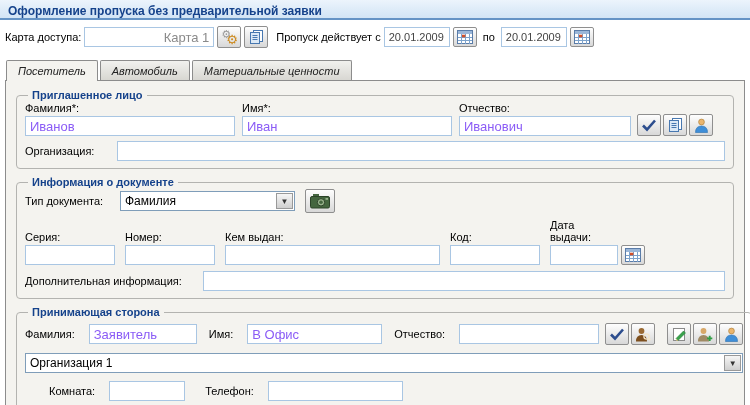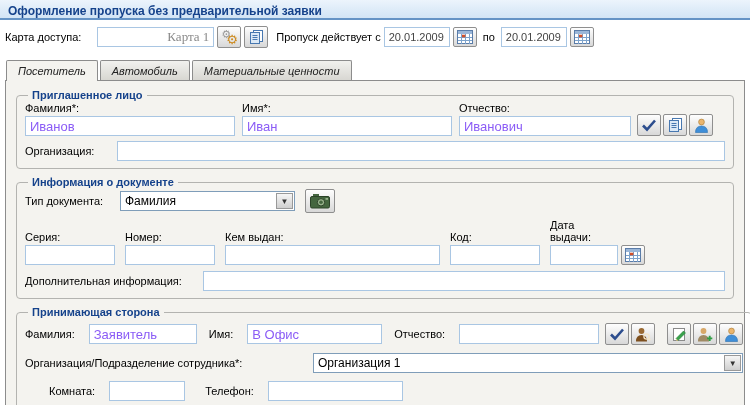--- a/index.html
+++ b/index.html
@@ -30,21 +30,21 @@
   .lbl { font-size: 11px; color: #000; white-space: nowrap; }
   input.txt {
     height: 20px;
     border: 1px solid #a9c6e3;
     background: #fff;
     font-family: "Liberation Sans", sans-serif;
     font-size: 13px;
     color: #8b5cf6;
     padding: 0 4px;
   }
-  input.card-input { width: 117px; text-align: right; color: #8a8a8a; margin-left: 13px; font-family: Liberation Serif, serif; }
+  input.card-input { width: 130px; text-align: right; color: #8a8a8a; margin-left: 0; }
   input.date-input { width: 66px; font-size: 11px; color: #444; text-align: left; }
 
   .icon-btn {
     height: 22px; min-width: 24px;
     border: 1px solid #8f8f8f;
     border-radius: 2px;
     background: linear-gradient(#fefefe, #d8d8d8);
     display: inline-flex; align-items: center; justify-content: center;
     cursor: pointer;
     padding: 0 2px;
@@ -358,21 +358,20 @@
           <span>
             <svg width="15" height="15" viewBox="0 0 15 15">
               <circle cx="7.5" cy="4" r="2.9" fill="#eab56e" stroke="#a87830" stroke-width="0.6"></circle>
               <path d="M1.5 14.5 q0 -6.5 6 -6.5 q6 0 6 6.5 z" fill="#3e8ed8" stroke="#2a6eae" stroke-width="0.6"></path>
             </svg>
           </span>
         </span>
       </span>
     </div>
     <div class="row center" style="margin-top:8px">
-      <span class="lbl" style="width:288px">Организация/Подразделение сотрудника*:</span>
       <div class="combo grow">
         <span>Организация 1</span>
         <span class="arrow">▼</span>
       </div>
     </div>
     <div class="row center" style="margin-top:8px">
       <span class="lbl" style="margin-left:24px">Комната:</span>
       <input class="txt w76 gap6" value="" style="">
       <span class="lbl" style="margin-left:20px">Телефон:</span>
       <input class="txt w135 gap6" value="" style="">

